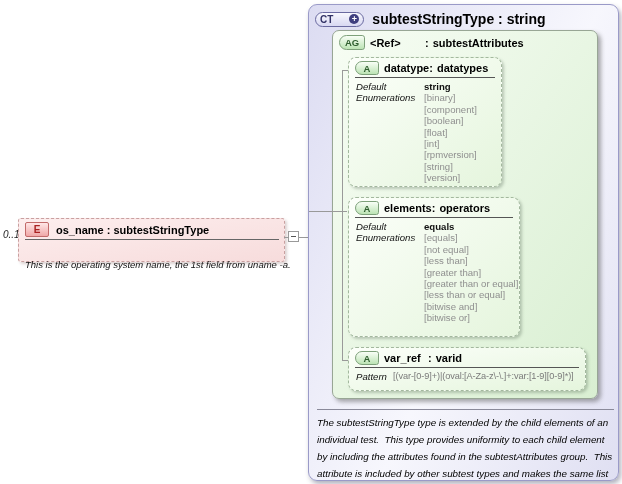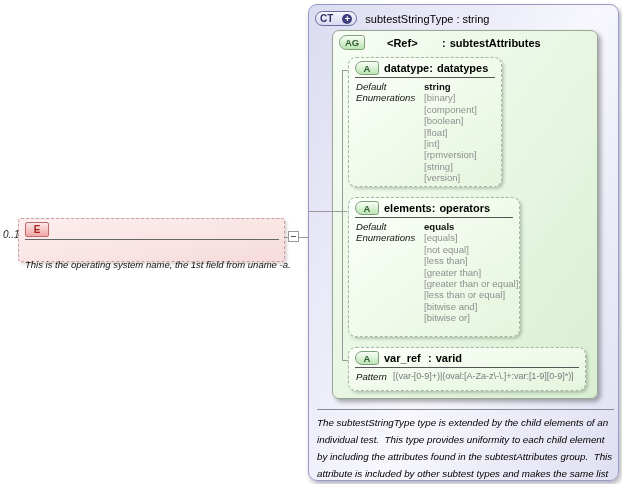--- a/index.html
+++ b/index.html
@@ -25,33 +25,33 @@
   #collapse-box{position:absolute;left:288px;top:231px;width:11px;height:11px;background:#fff;
     border:1px solid #999;display:flex;align-items:center;justify-content:center}
   #collapse-box .dash{width:5px;height:1px;background:#555}
 
   
   #panel{position:absolute;left:308px;top:4px;width:311px;height:477px;
     border:1px solid #9a9ac8;border-radius:9px;
     background:linear-gradient(115deg,#dcdcf2 0%,#f7f7fd 55%,#dfdff2 100%);
     box-shadow:2px 3px 5px rgba(60,60,90,.4)}
   .panel-head{position:absolute;left:6px;top:6px;display:flex;align-items:center;gap:8px}
-  .ct-badge{display:flex;align-items:center;gap:9px;padding:1px 4px;border:1px solid #6a6aa0;
+  .ct-badge{display:flex;align-items:center;gap:16px;padding:1px 4px;border:1px solid #6a6aa0;
     border-radius:8px;background:linear-gradient(to bottom,#f8f8fe,#d8d8f2);
     font-size:10px;font-weight:bold;color:#333366}
   .plus-circle{width:10px;height:10px;border-radius:50%;background:#3f3f7f;color:#fff;
     font-size:9px;line-height:10px;text-align:center;font-weight:bold}
-  .panel-title{font-size:11px;font-weight:normal;color:#000;white-space:nowrap}
+  .panel-title{font-size:14px;font-weight:bold;color:#000;white-space:nowrap}
 
   
   #ag-box{position:absolute;left:23px;top:25px;width:266px;height:369px;
     border:1px solid #98a695;border-radius:7px;
     background:linear-gradient(to bottom right,#f7fdf4,#d9efd2);
     box-shadow:3px 3px 4px rgba(70,70,70,.45)}
-  .ag-head{display:flex;align-items:center;gap:22px;padding:4px 0 0 6px}
+  .ag-head{display:flex;align-items:center;gap:5px;padding:4px 0 0 6px}
   .pill{display:inline-flex;align-items:center;justify-content:center;font-weight:bold;color:#2e5e2e;
     background:linear-gradient(to bottom,#f8fef6,#bce4b4);border:1px solid #7da07a;flex-shrink:0}
   .ag-pill{width:26px;height:15px;font-size:9.5px;border-radius:8px 3px 3px 8px}
   .a-pill{width:24px;height:14px;font-size:9.5px;border-radius:8px 3px 3px 8px}
   .ag-title{display:flex;font-size:11px;font-weight:bold;white-space:nowrap}
   .ag-name{min-width:55px}
   .t-colon{margin-right:4px}
 
   #attrs{margin:7px 0 0 15px;display:flex;flex-direction:column;gap:10px;align-items:flex-start}
   .attr-box{position:relative;border:1px dashed #a3b89e;border-radius:8px;
@@ -87,20 +87,21 @@
 </head>
 <body>
 
 <div id="screen">
 
   <span id="cardinality">0..1</span>
 
   <div id="os-box">
     <div class="os-head">
       <span class="e-icon">E</span>
+      <span class="os-title">os_name : subtestStringType</span>
     </div>
     <div class="os-sep"></div>
     <div class="os-ann">This is the operating system name, the 1st field from uname -a.</div>
   </div>
 
   <div id="conn-line"></div>
   <div id="collapse-box">
     <div class="dash"></div>
   </div>
 

